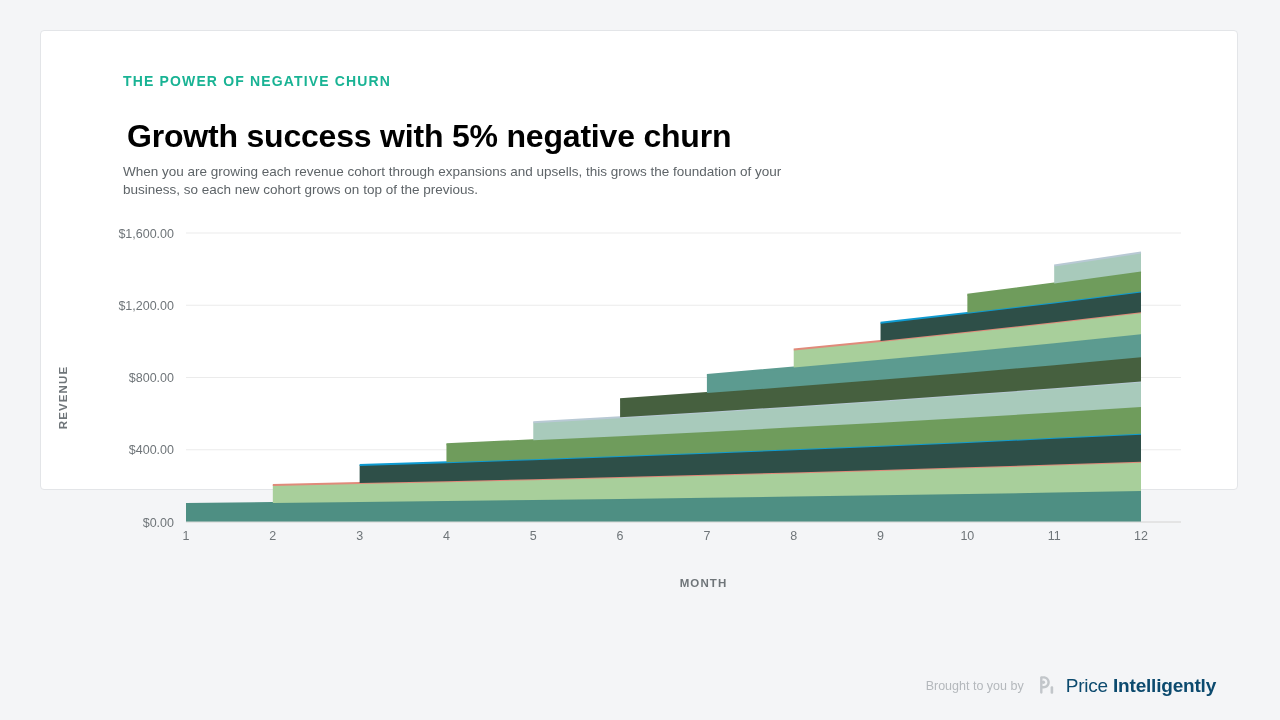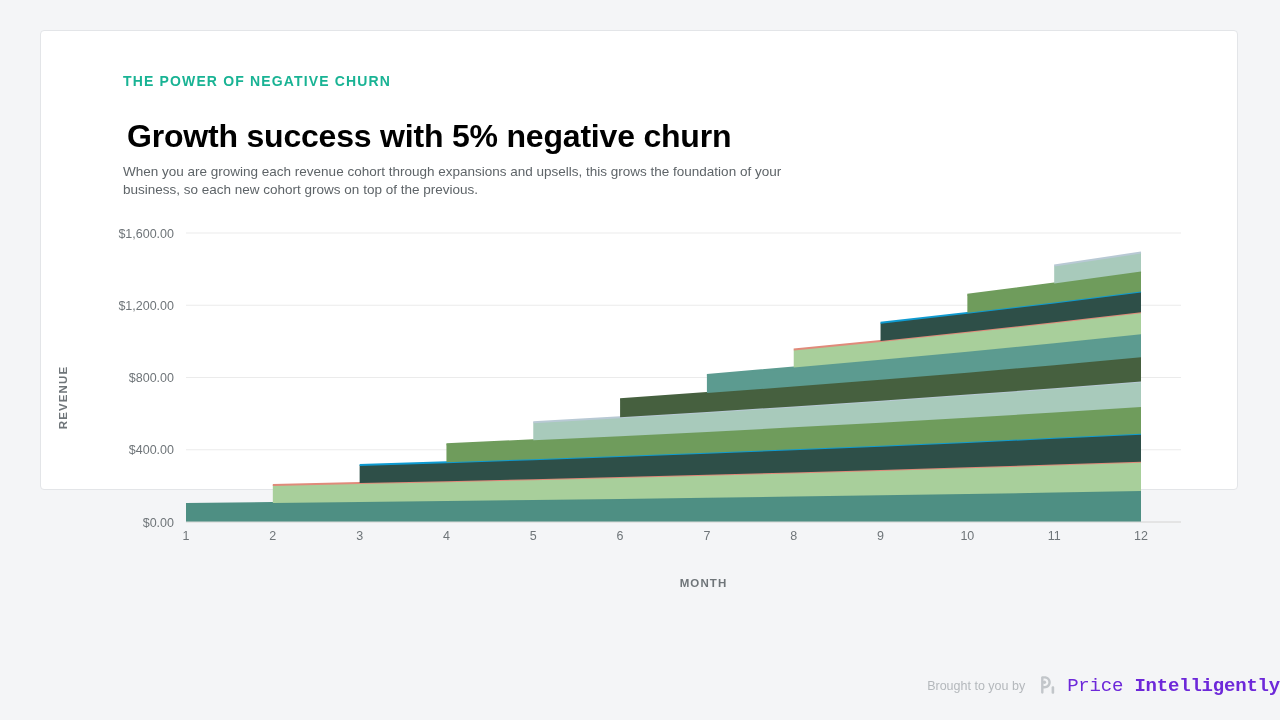--- a/index.html
+++ b/index.html
@@ -45,25 +45,25 @@
   }
   .axis-title {
     font-family: "Liberation Sans", sans-serif;
     font-size: 11.5px; font-weight: bold;
     fill: #6f7579; letter-spacing: 1.1px;
   }
   #footer {
     position: absolute; left: 0; top: 668px;
     width: 1280px; height: 36px;
     display: flex; align-items: center; justify-content: flex-end;
-    box-sizing: border-box;
+    padding-right: 64px; box-sizing: border-box;
     gap: 9px;
   }
   #brought { font-size: 12.5px; color: #b4b8bc; }
-  #brand-name { font-size: 19px; color: #6d28d9; letter-spacing: -0.2px; font-family: Liberation Mono, monospace; }
+  #brand-name { font-size: 19px; color: #0c4a6e; letter-spacing: -0.2px; }
   #brand-name b { font-weight: bold; }
 </style>
 </head>
 <body>
 
 <div id="card">
 
   <div id="eyebrow">THE POWER OF NEGATIVE CHURN</div>
   <h1 id="title">Growth success with 5% negative churn</h1>
   <p id="subtitle">When you are growing each revenue cohort through expansions and upsells, this grows the foundation of your business, so each new cohort grows on top of the previous.</p>

